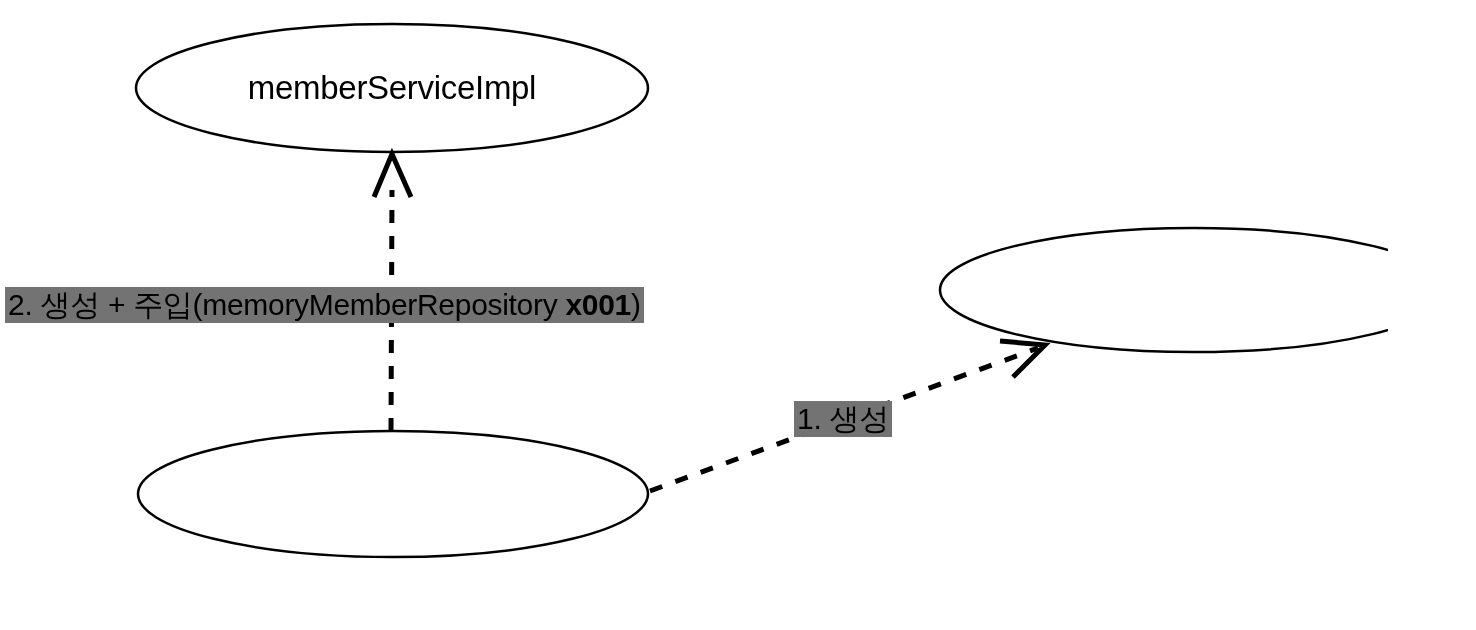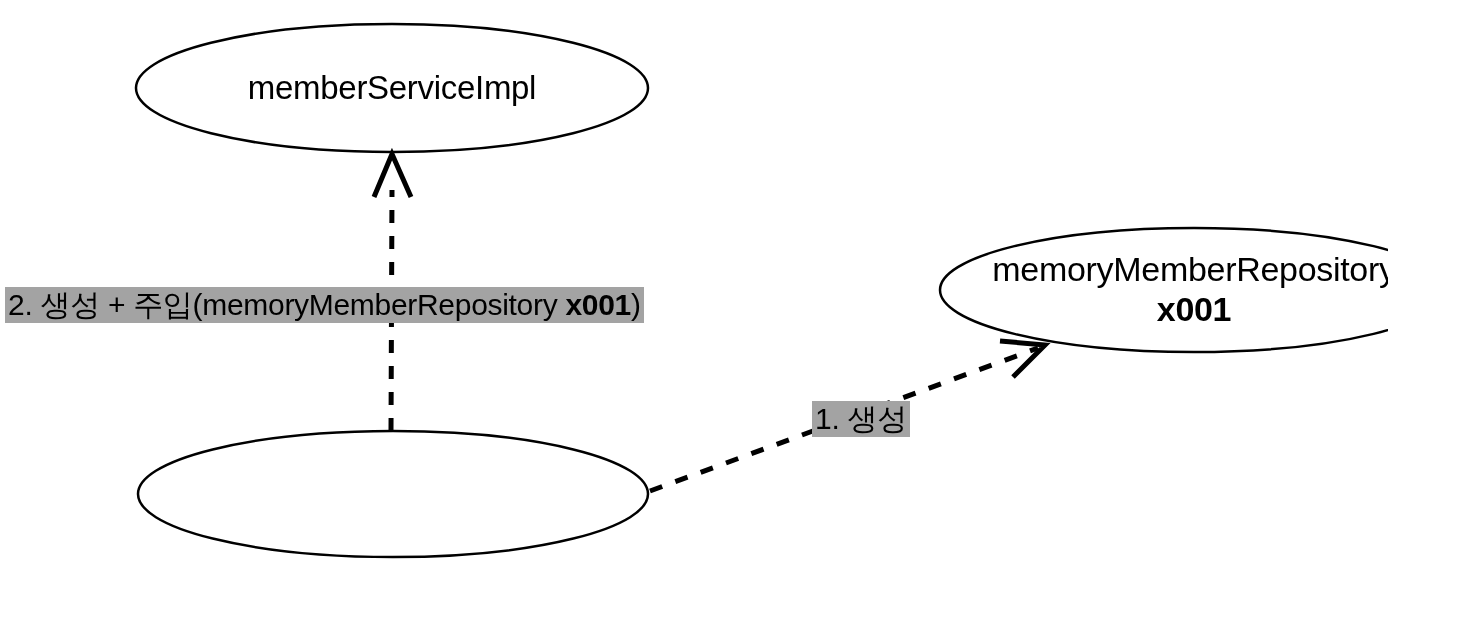--- a/index.html
+++ b/index.html
@@ -27,21 +27,21 @@
     letter-spacing: -0.3px;
   }
   .node-label {
     transform: translate(-50%, -50%);
     text-align: center;
   }
   .node-label.size-std { font-size: 33px; }
   .node-label.size-lg  { font-size: 34px; line-height: 40px; }
   .edge-label {
     font-size: 30px;
-    background: #a3a3a3;
+    background: #737373;
     line-height: 36px;
     padding: 0 3px;
   }
   .bold { font-weight: bold; }
 </style>
 </head>
 <body>
 
 <div class="canvas">
 
@@ -56,22 +56,18 @@
     <line x1="391" y1="431" x2="392" y2="190" stroke="#000000" stroke-width="5" stroke-dasharray="13 13"></line>
     <polyline points="374,197 392,154 411,197" fill="none" stroke="#000000" stroke-width="5"></polyline>
 
     <line x1="650" y1="491" x2="1038" y2="348" stroke="#000000" stroke-width="5" stroke-dasharray="13 14"></line>
     <polyline points="1013,377 1045,345 1000,341" fill="none" stroke="#000000" stroke-width="5"></polyline>
   </svg>
 
   <div class="label node-label size-std" style="left:392px; top:88px;">memberServiceImpl</div>
 
 
-  <div class="label node-label size-lg" style="left:1194px; top:289px;">
-    <div>memoryMemberRepository</div>
-    <div class="bold">x001</div>
-  </div>
 
   <div class="label edge-label" style="left:5px; top:287px;"><span>2. 생성 + 주입(memoryMemberRepository </span><span class="bold">x001</span><span>)</span></div>
 
-  <div class="label edge-label" style="left:812px; top:401px;">1. 생성</div>
+  <div class="label edge-label" style="left:794px; top:401px;">1. 생성</div>
 
 </div>
 
 </body></html>

